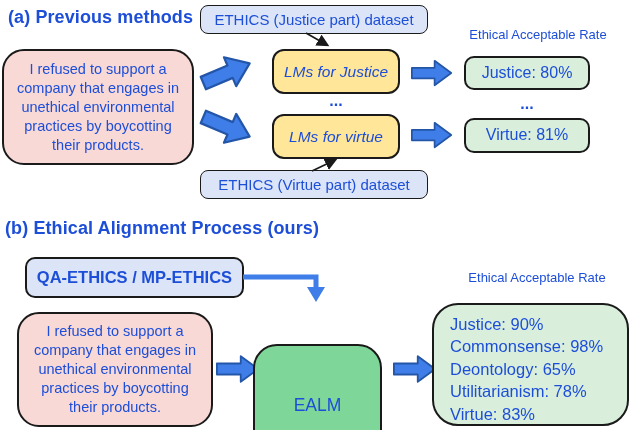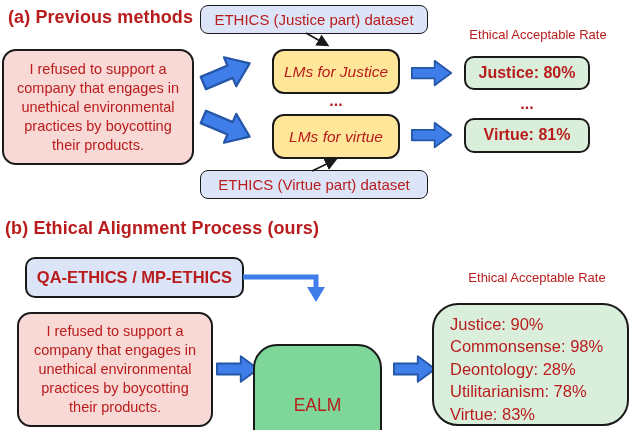--- a/index.html
+++ b/index.html
@@ -8,35 +8,35 @@
     --lm-yellow:#ffe699;
     --pink:#f9d9d6;
     --lt-green:#d9efdc;
     --ealm-green:#7fd699;
     --arrow-blue:#3f7ee8;
     --arrow-blue-dk:#2456a8;
   }
   html,body{margin:0;padding:0;background:#fff;}
   .figure{
     position:relative;width:634px;height:430px;background:#ffffff;
-    font-family:"Liberation Sans", sans-serif;color:#b91c1c;overflow:hidden;
+    font-family:"Liberation Sans", sans-serif;color:#1d4ed8;overflow:hidden;
   }
   .abs{position:absolute;box-sizing:border-box;}
   .title{font-size:18px;font-weight:600;letter-spacing:.1px;white-space:nowrap;}
   .box{
     position:absolute;box-sizing:border-box;border:2px solid var(--ink);
     display:flex;align-items:center;justify-content:center;
     line-height:1.15;
   }
   .blue-box{background:var(--ds-blue);border-radius:8px;border-width:1.6px;font-size:15px;font-weight:500;}
   .qa-box{background:var(--ds-blue);border-radius:10px;border-width:2.5px;font-size:16.5px;font-weight:700;}
   .yellow-box{background:var(--lm-yellow);border-radius:12px;font-size:15.5px;font-weight:500;font-style:italic;}
-  .pink-box{background:var(--pink);border-radius:14px;border-width:2.4px;flex-direction:column;font-size:14.5px;font-weight:500;}
+  .pink-box{background:var(--pink);border-radius:22px;border-width:2.4px;flex-direction:column;font-size:14.5px;font-weight:500;}
   .pink-box .pline{line-height:19px;}
-  .green-sm{background:var(--lt-green);border-radius:10px;font-size:16px;font-weight:700;}
+  .green-sm{background:var(--lt-green);border-radius:10px;font-size:16px;font-weight:400;}
   .ealm-box{background:var(--ealm-green);border-radius:24px;border-width:2.5px;font-size:17.5px;font-weight:500;}
   .results-box{
     background:var(--lt-green);border-radius:26px;border-width:2.2px;
     flex-direction:column;align-items:flex-start;justify-content:flex-start;
     text-align:left;padding:8px 8px 0 16px;font-size:16.5px;font-weight:500;
   }
   .results-box .rline{line-height:22.4px;white-space:nowrap;}
   .dots{position:absolute;font-size:16px;font-weight:700;text-align:center;}
   .rate-label{position:absolute;font-size:13px;font-weight:500;text-align:center;white-space:nowrap;}
   .small-label{position:absolute;font-size:16px;font-weight:500;white-space:nowrap;}
@@ -129,18 +129,18 @@
 
   <svg class="abs" style="left:393px;top:352px;" width="44" height="34" viewBox="0 0 48 34">
     <polygon points="1,11 27,11 27,3 46,17 27,31 27,23 1,23" fill="var(--arrow-blue)" stroke="var(--arrow-blue-dk)" stroke-width="2" stroke-linejoin="round"></polygon>
   </svg>
 
   <div class="rate-label" style="left:442px;top:270px;width:190px;">Ethical Acceptable Rate</div>
 
   <div class="box results-box" style="left:432px;top:303px;width:197px;height:123px;">
     <div class="rline">Justice: 90%</div>
     <div class="rline">Commonsense: 98%</div>
-    <div class="rline">Deontology: 28%</div>
+    <div class="rline">Deontology: 65%</div>
     <div class="rline">Utilitarianism: 78%</div>
     <div class="rline">Virtue: 83%</div>
   </div>
 
 </div>
 
 </body></html>

